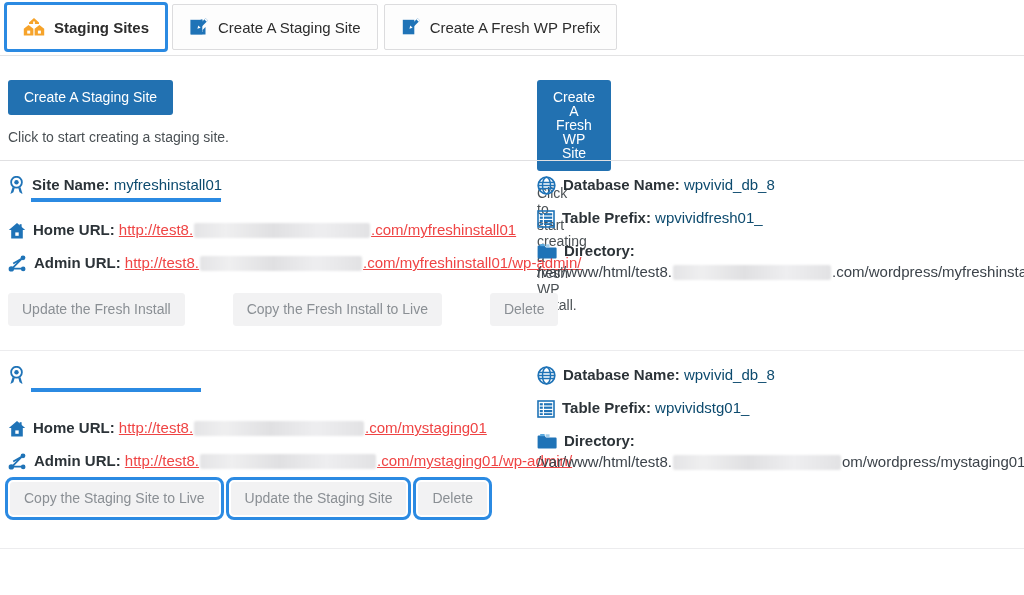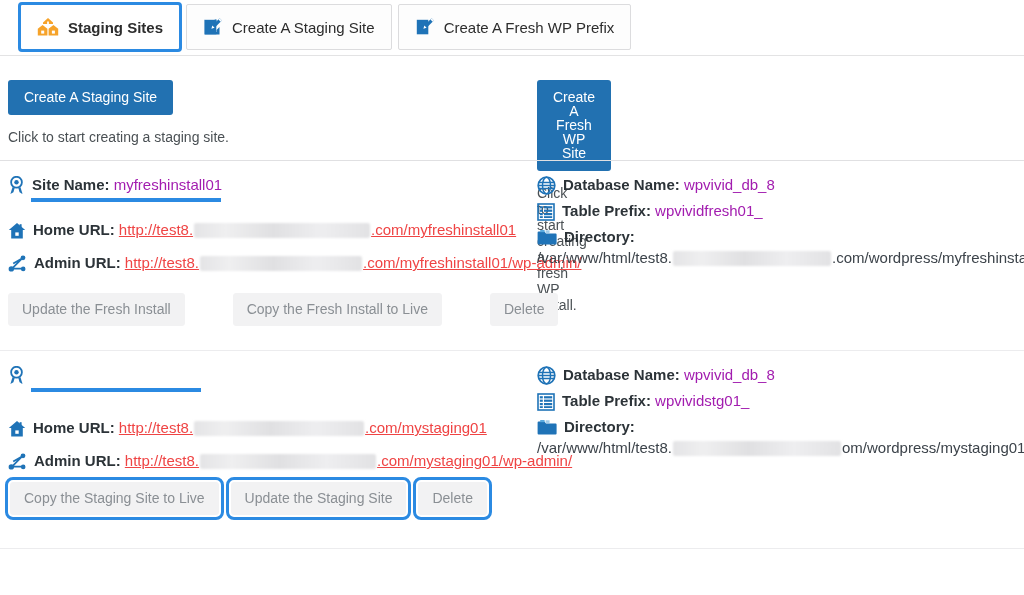--- a/index.html
+++ b/index.html
@@ -14,21 +14,21 @@
     color: #3c434a;
     overflow: hidden;
     position: relative;
   }
 
   
   .tabbar {
     position: relative;
     height: 56px;
     box-sizing: border-box;
-    padding-left: 20px;
+    padding-left: 6px;
     display: flex;
     align-items: flex-start;
   }
   .tabbar::after {
     content: "";
     position: absolute;
     left: 0; right: 0;
     bottom: 0;
     height: 1px;
     background: #e3e3e4;
@@ -139,24 +139,24 @@
     z-index: 2;
   }
 
   .field {
     display: flex;
     align-items: flex-start;
     gap: 7px;
     font-size: 15px;
     white-space: nowrap;
   }
-  .field + .field { margin-top: 6px; }
+  .field + .field { margin-top: 13px; }
   .field-body { line-height: 19px; }
   .flabel { font-weight: bold; color: #2c3338; }
-  .fvalue { color: #a21caf; }
+  .fvalue { color: #0c4a6e; }
   a.fvalue {
     color: #ef4444;
     text-decoration: underline;
   }
 
   .sitename-field { position: relative; display: inline-flex; }
   .sitename-underline {
     position: absolute;
     left: 23px;
     right: 0;

